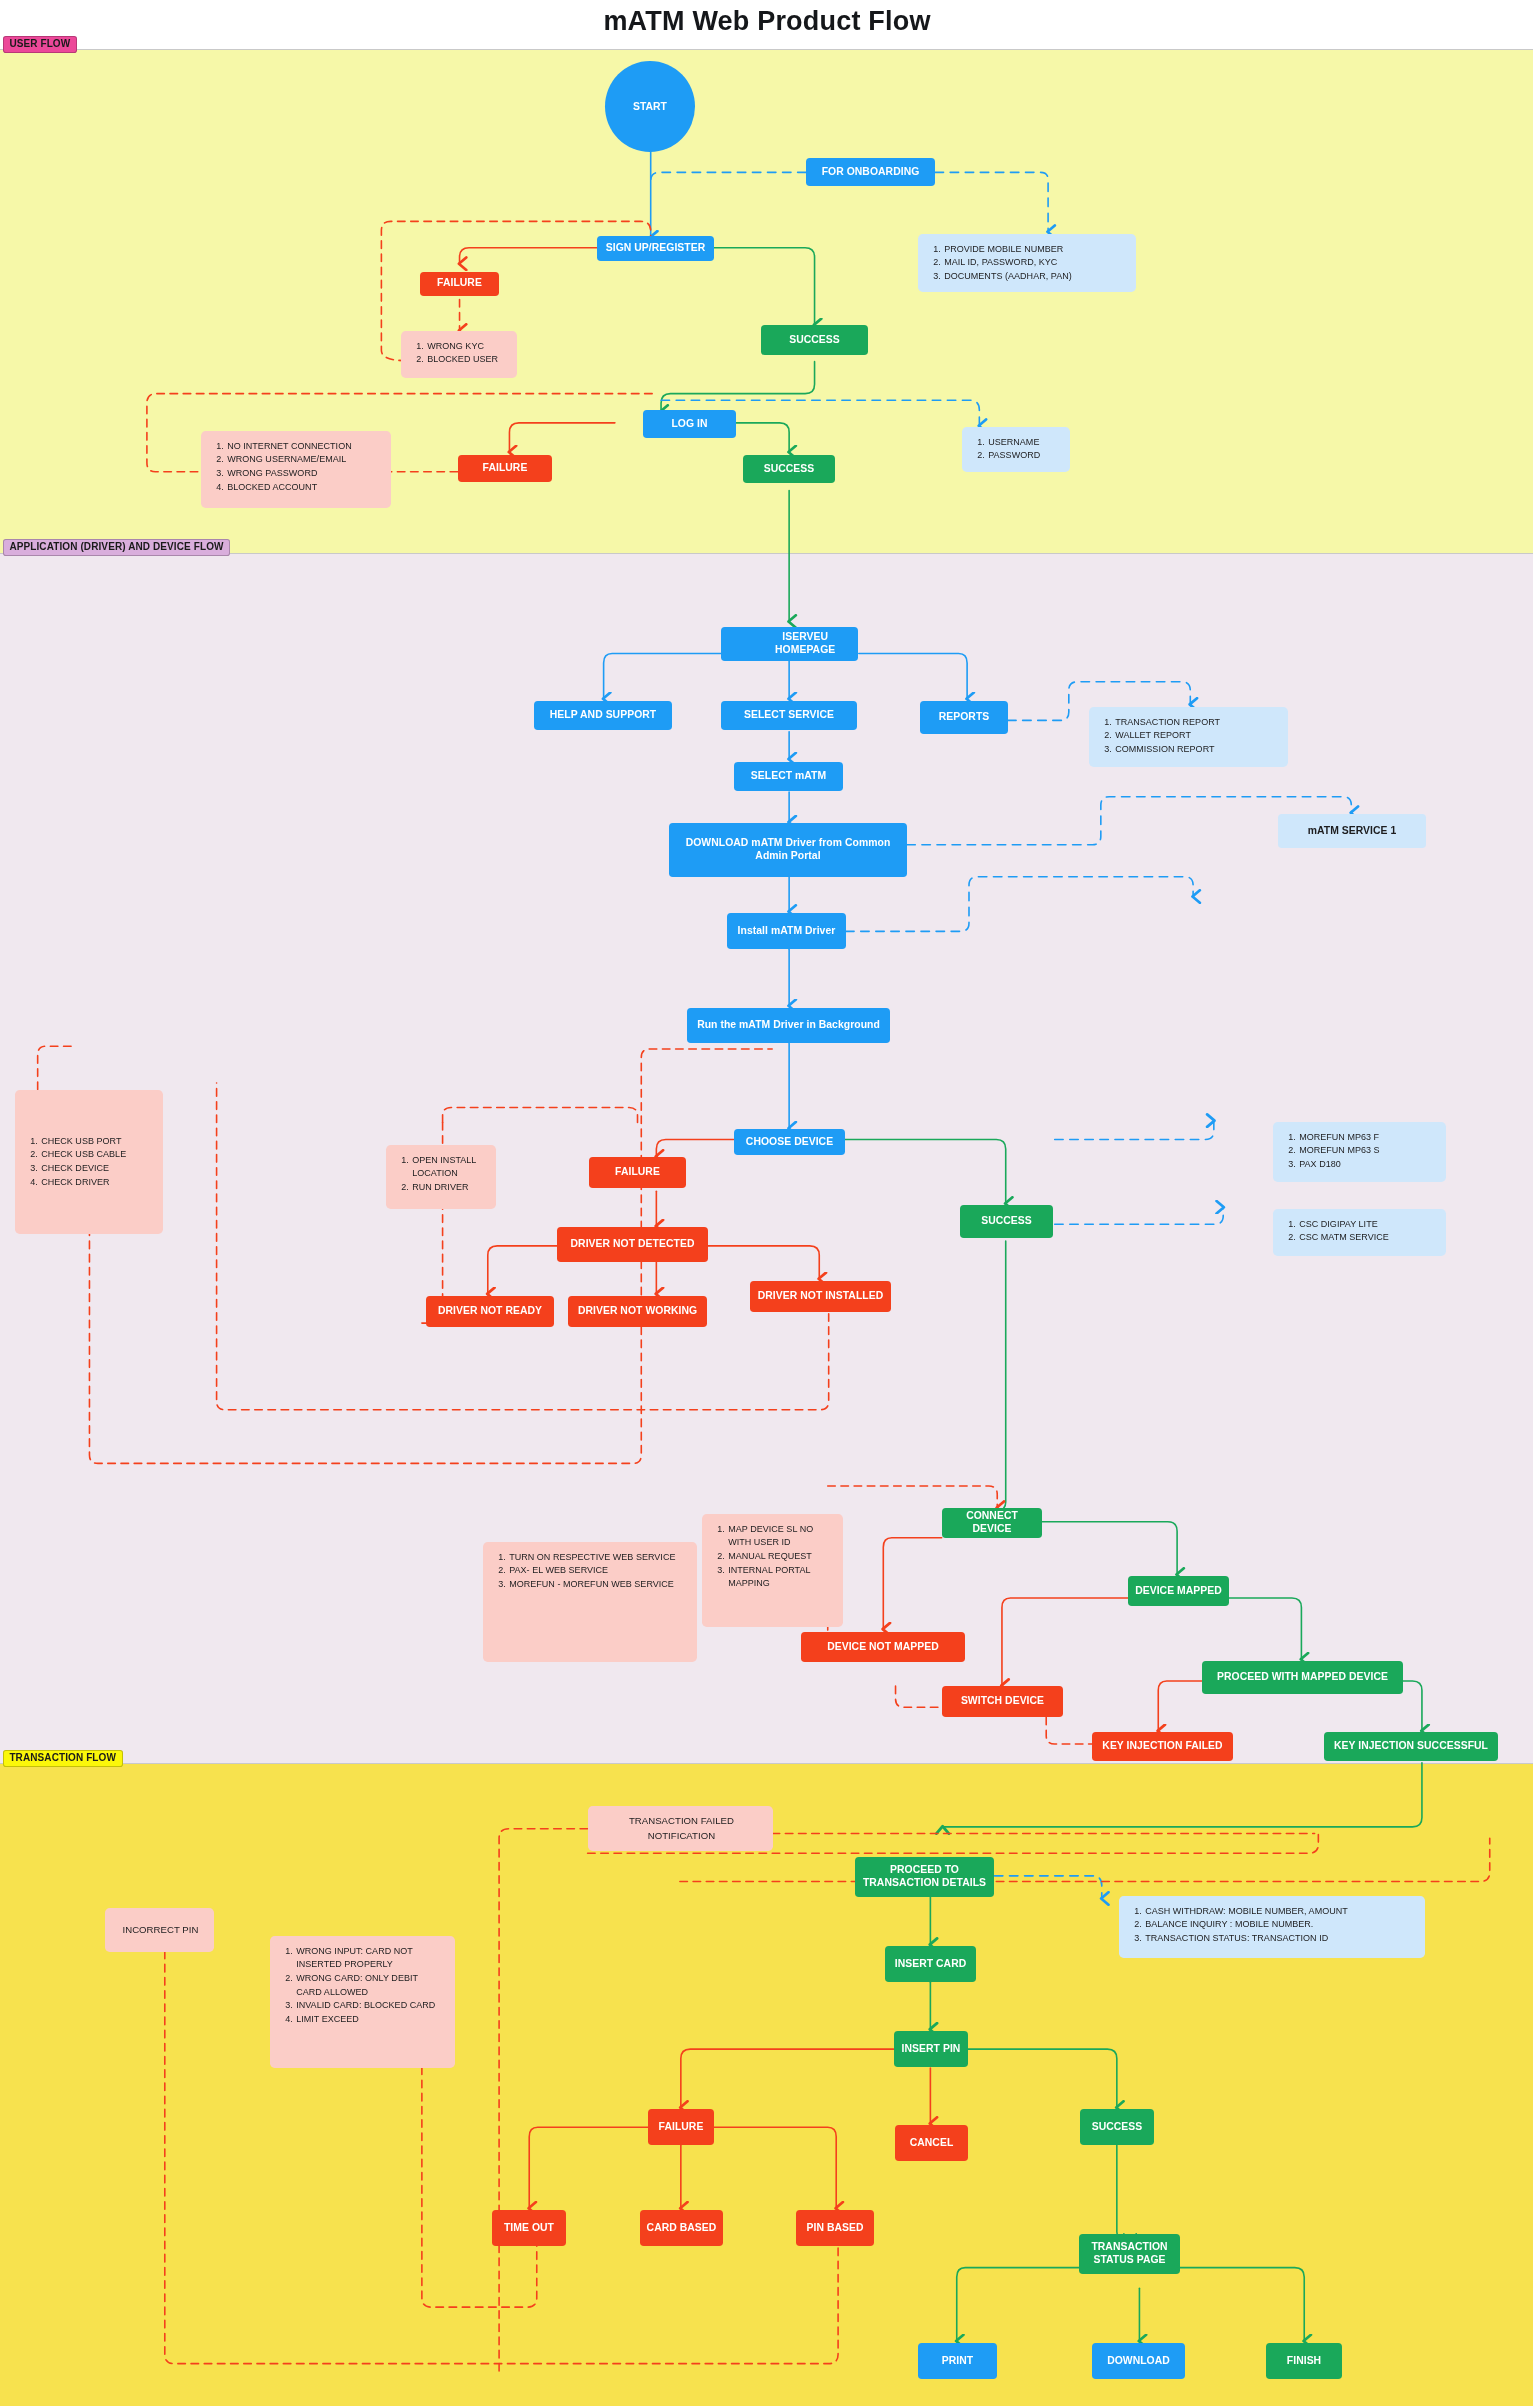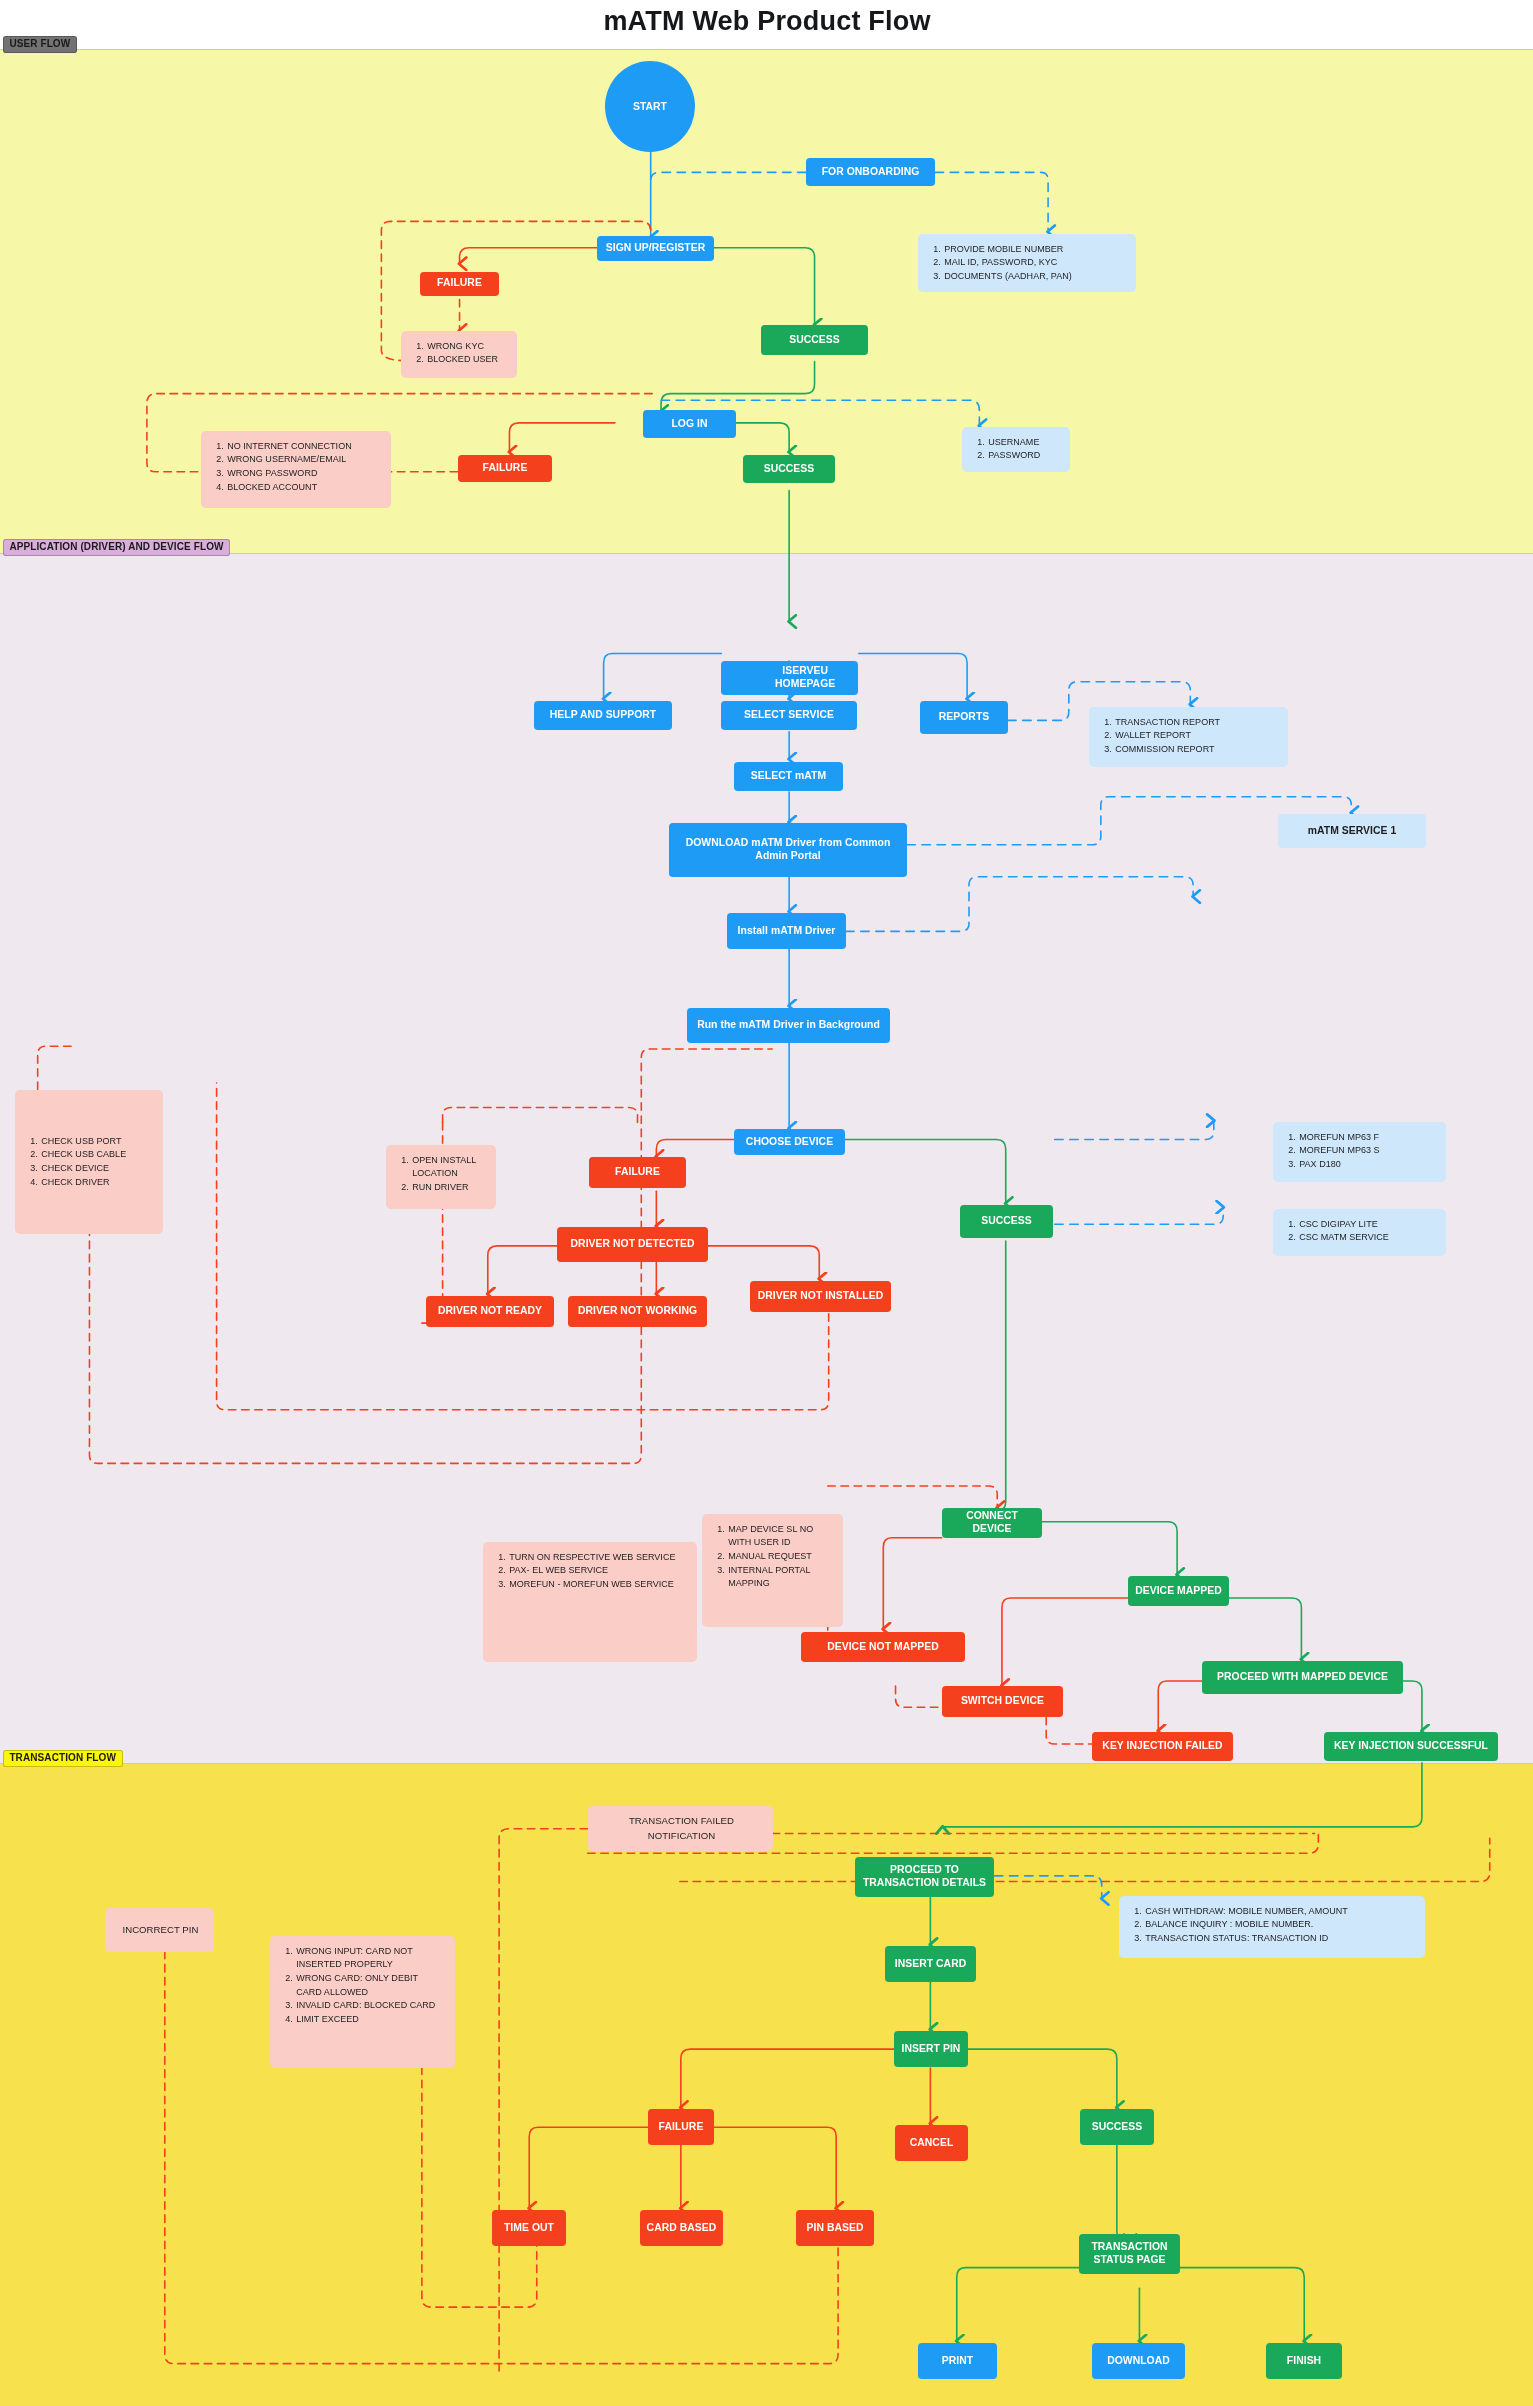--- a/index.html
+++ b/index.html
@@ -43,21 +43,21 @@
     font-size: 10px;
     font-weight: 700;
     color: #1a1a1a;
     padding: 1.9px 5.6px 2.8px 5.6px;
     border-radius: 2.8px;
     white-space: nowrap;
     letter-spacing: 0.1px;
     line-height: 1.05;
     border: 0.9px solid rgba(0,0,0,.22);
   }
-  #label-user { left: 2.8px; top: 36px;   background: #737373; }
+  #label-user { left: 2.8px; top: 36px;   background: #ec4899; }
   #label-app  { left: 2.8px; top: 539px;  background: #d9aedc; }
   #label-txn  { left: 2.8px; top: 1750px; background: #fbf70a; }
 
   
   .node {
     position: absolute;
     display: flex;
     align-items: center;
     justify-content: center;
     text-align: center;
@@ -308,21 +308,21 @@
     </ol>
   </div>
 
   <div class="note b-lblue" style="left:962px; top:427px; width:108px; height:45px;">
     <ol>
       <li>USERNAME</li>
       <li>PASSWORD</li>
     </ol>
   </div>
 
-  <div class="node n-blue" style="left:721px; top:661px; width:137px; height:34px;padding-left:36px;">ISERVEU HOMEPAGE</div>
+  <div class="node n-blue" style="left:721px; top:627px; width:137px; height:34px;padding-left:36px;">ISERVEU HOMEPAGE</div>
 
   <div class="node n-blue" style="left:534px; top:701px; width:138px; height:29px;">HELP AND SUPPORT</div>
 
   <div class="node n-blue" style="left:721px; top:701px; width:136px; height:29px;">SELECT SERVICE</div>
 
   <div class="node n-blue" style="left:920px; top:701px; width:88px; height:33px;">REPORTS</div>
 
   <div class="node n-blue" style="left:734px; top:762px; width:109px; height:29px;">SELECT mATM</div>
 
   <div class="node n-blue" style="left:669px; top:823px; width:238px; height:54px;">DOWNLOAD mATM Driver from Common Admin Portal</div>

